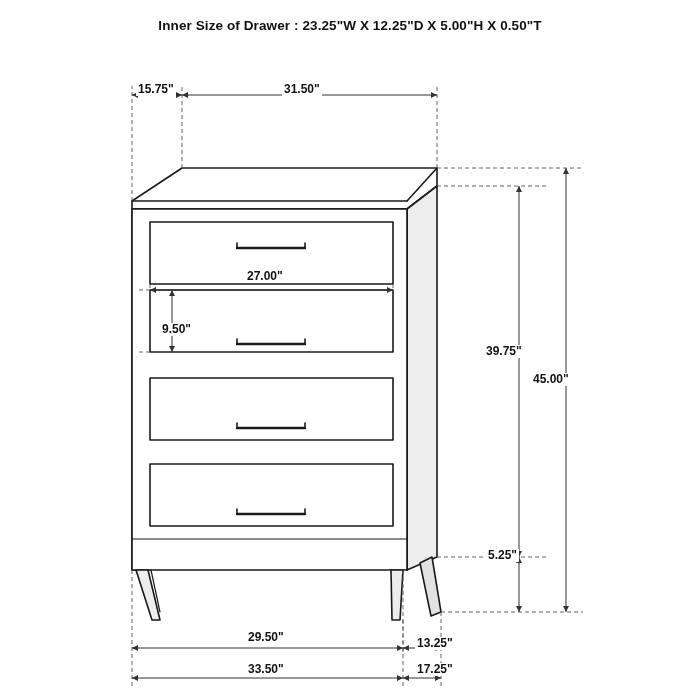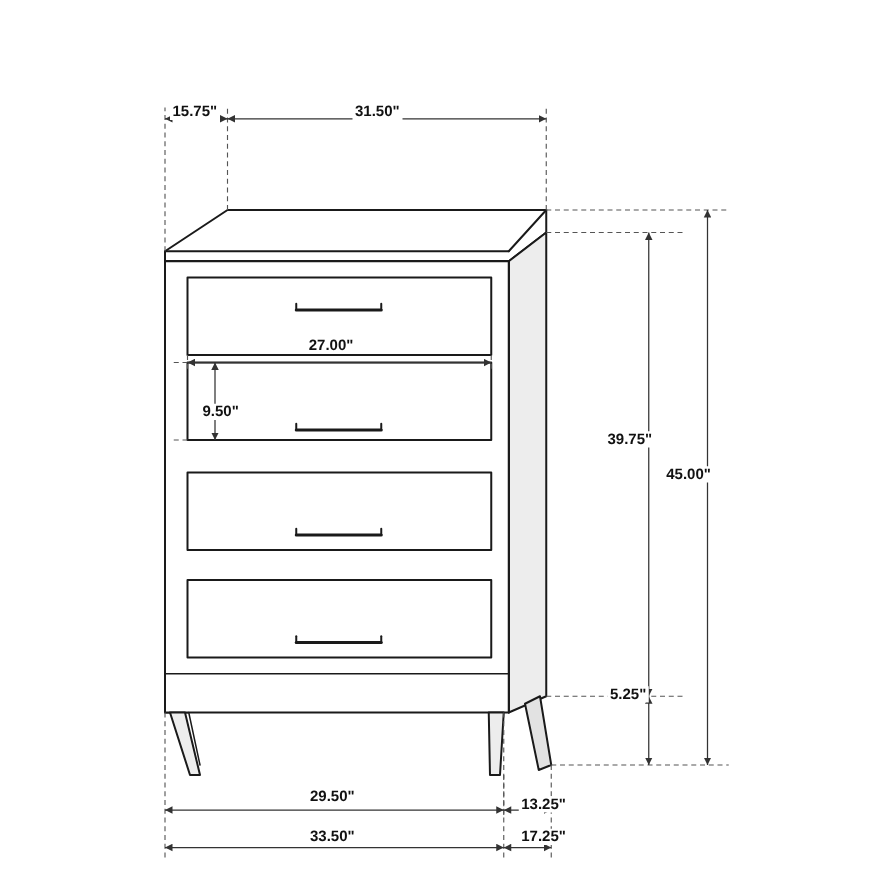--- a/index.html
+++ b/index.html
@@ -48,20 +48,21 @@
     padding: 0 2px;
     white-space: nowrap;
     line-height: 13px;
   }
 </style>
 </head>
 <body>
 
 <div id="stage">
 
+  <div class="title">Inner Size of Drawer : 23.25"W X 12.25"D X 5.00"H X 0.50"T</div>
 
   <svg class="diagram" viewBox="0 0 700 700">
     <g stroke="#1a1a1a" fill="none" stroke-width="1.6" stroke-linejoin="round" stroke-linecap="round">
 
       <g>
         <polygon points="132,201 182,168 437,168 437,186 407,209 132,209" fill="#ffffff"></polygon>
         <line x1="132" y1="201" x2="407" y2="201"></line>
         <line x1="407" y1="201" x2="437" y2="168"></line>
       </g>
 

